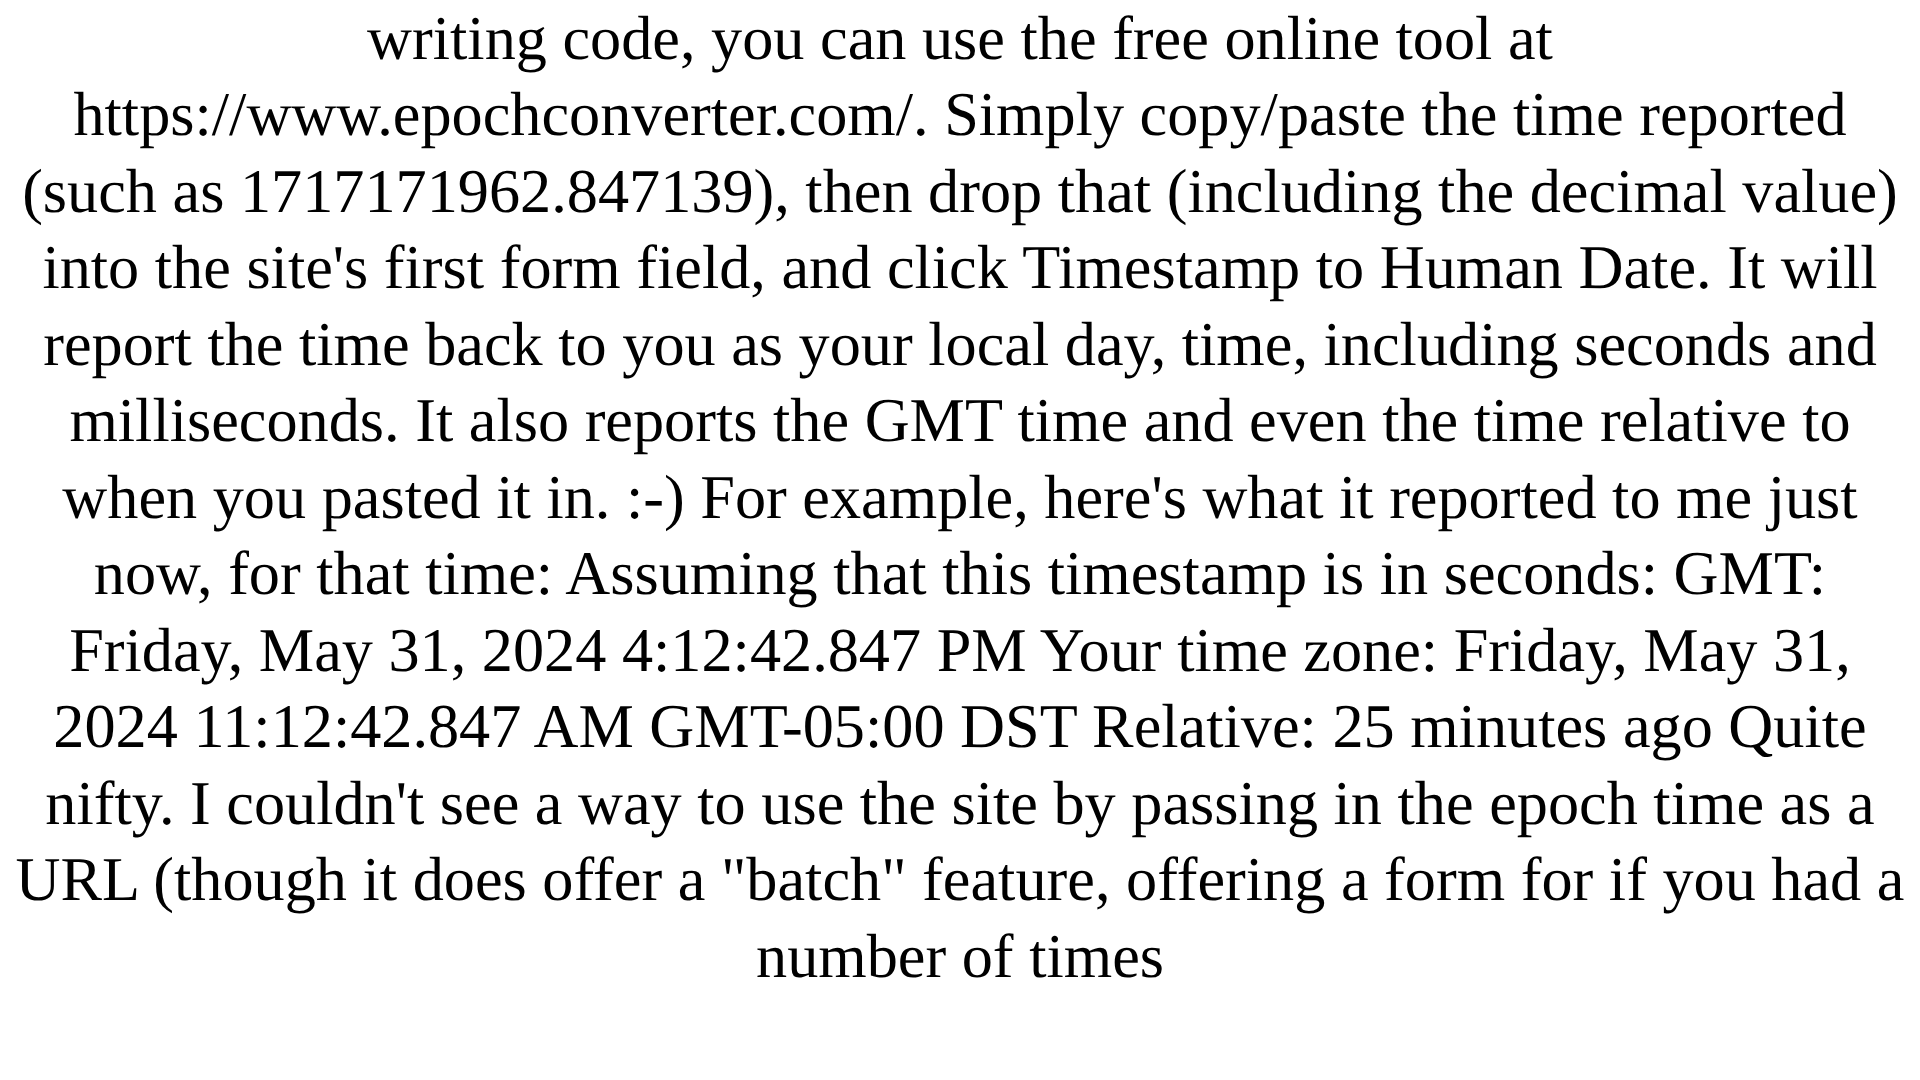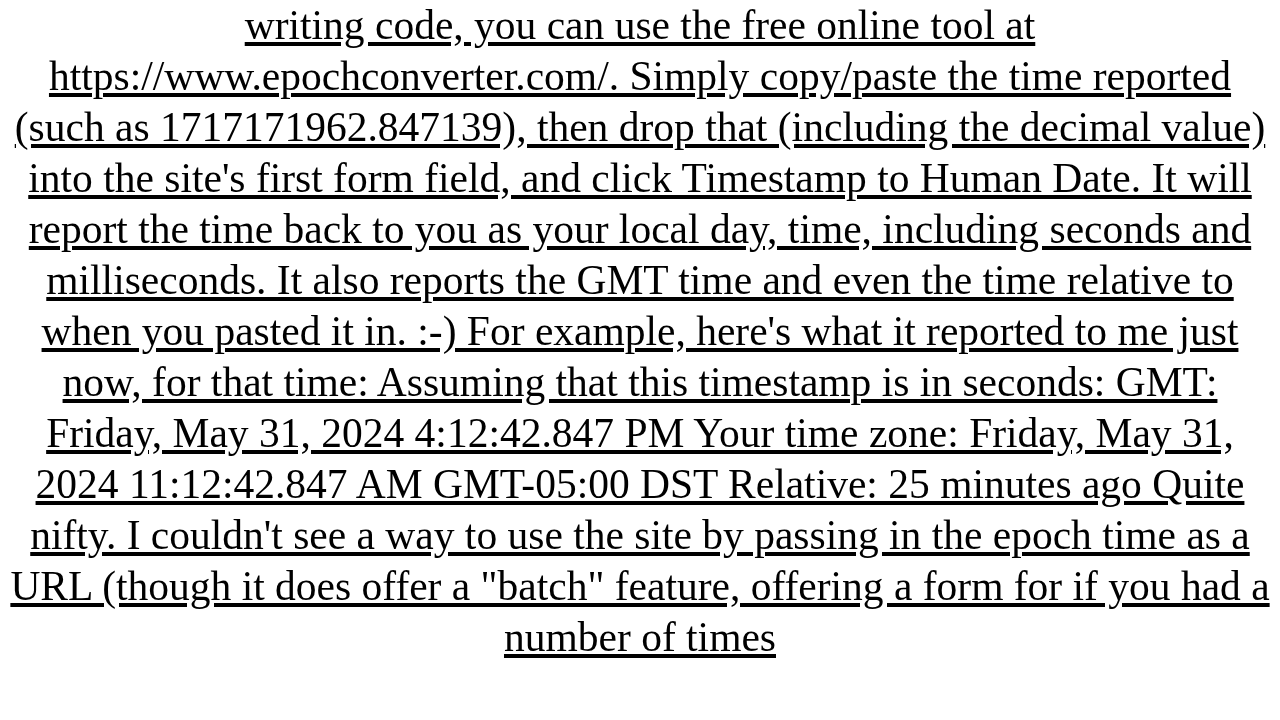--- a/index.html
+++ b/index.html
@@ -14,21 +14,20 @@
   .page {
     width: 1280px;
     height: 720px;
     box-sizing: border-box;
     padding: 0 6px;
     color: #000000;
     font-size: 41.5px;
     line-height: 1.23;
     text-align: center;
     letter-spacing: 0px;
-    text-decoration: underline;
   }
 </style>
 </head>
 <body>
 
 <div class="page">
   <span>writing code, you can use the free online tool at https://www.epochconverter.com/. Simply copy/paste the time reported (such as 1717171962.847139), then drop that (including the decimal value) into the site's first form field, and click Timestamp to Human Date. It will report the time back to you as your local day, time, including seconds and milliseconds. It also reports the GMT time and even the time relative to when you pasted it in. :-) For example, here's what it reported to me just now, for that time: Assuming that this timestamp is in seconds: GMT: Friday, May 31, 2024 4:12:42.847 PM Your time zone: Friday, May 31, 2024 11:12:42.847 AM GMT-05:00 DST Relative: 25 minutes ago Quite nifty. I couldn't see a way to use the site by passing in the epoch time as a URL (though it does offer a "batch" feature, offering a form for if you had a number of times</span>
 </div>
 
 </body></html>

